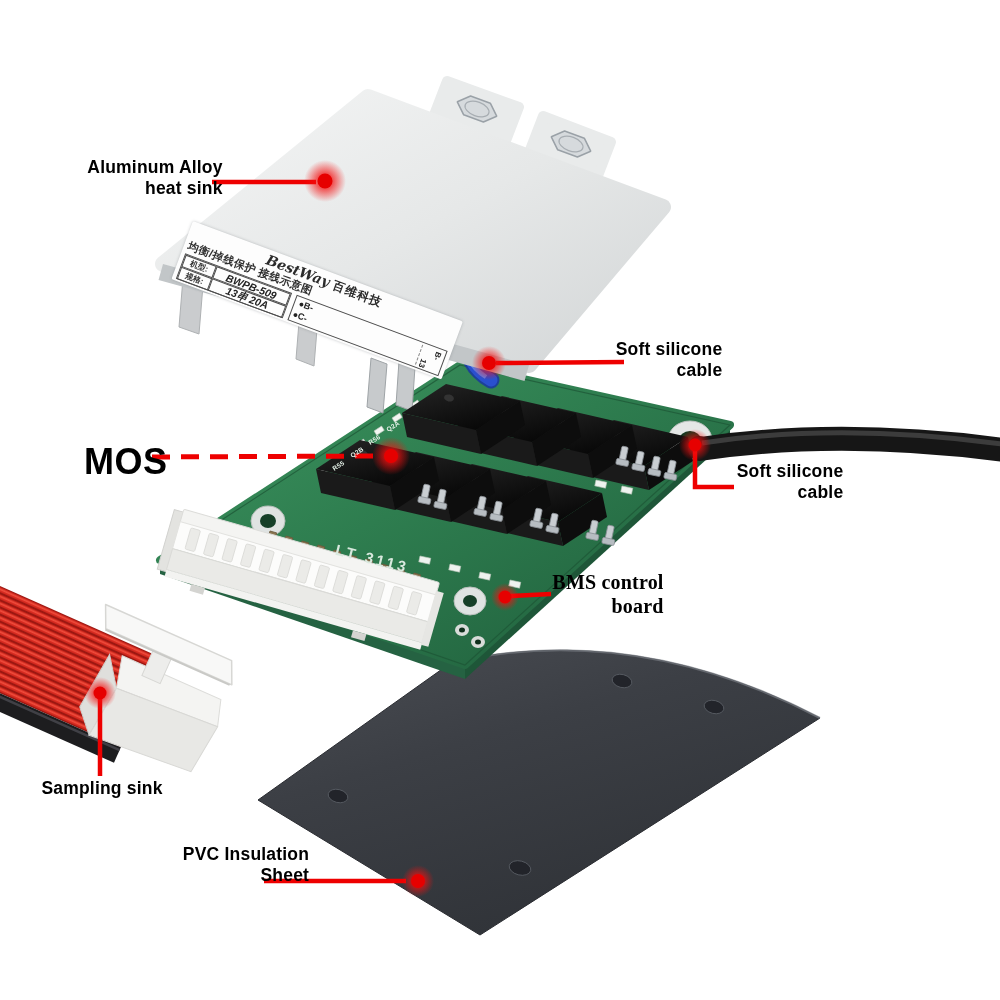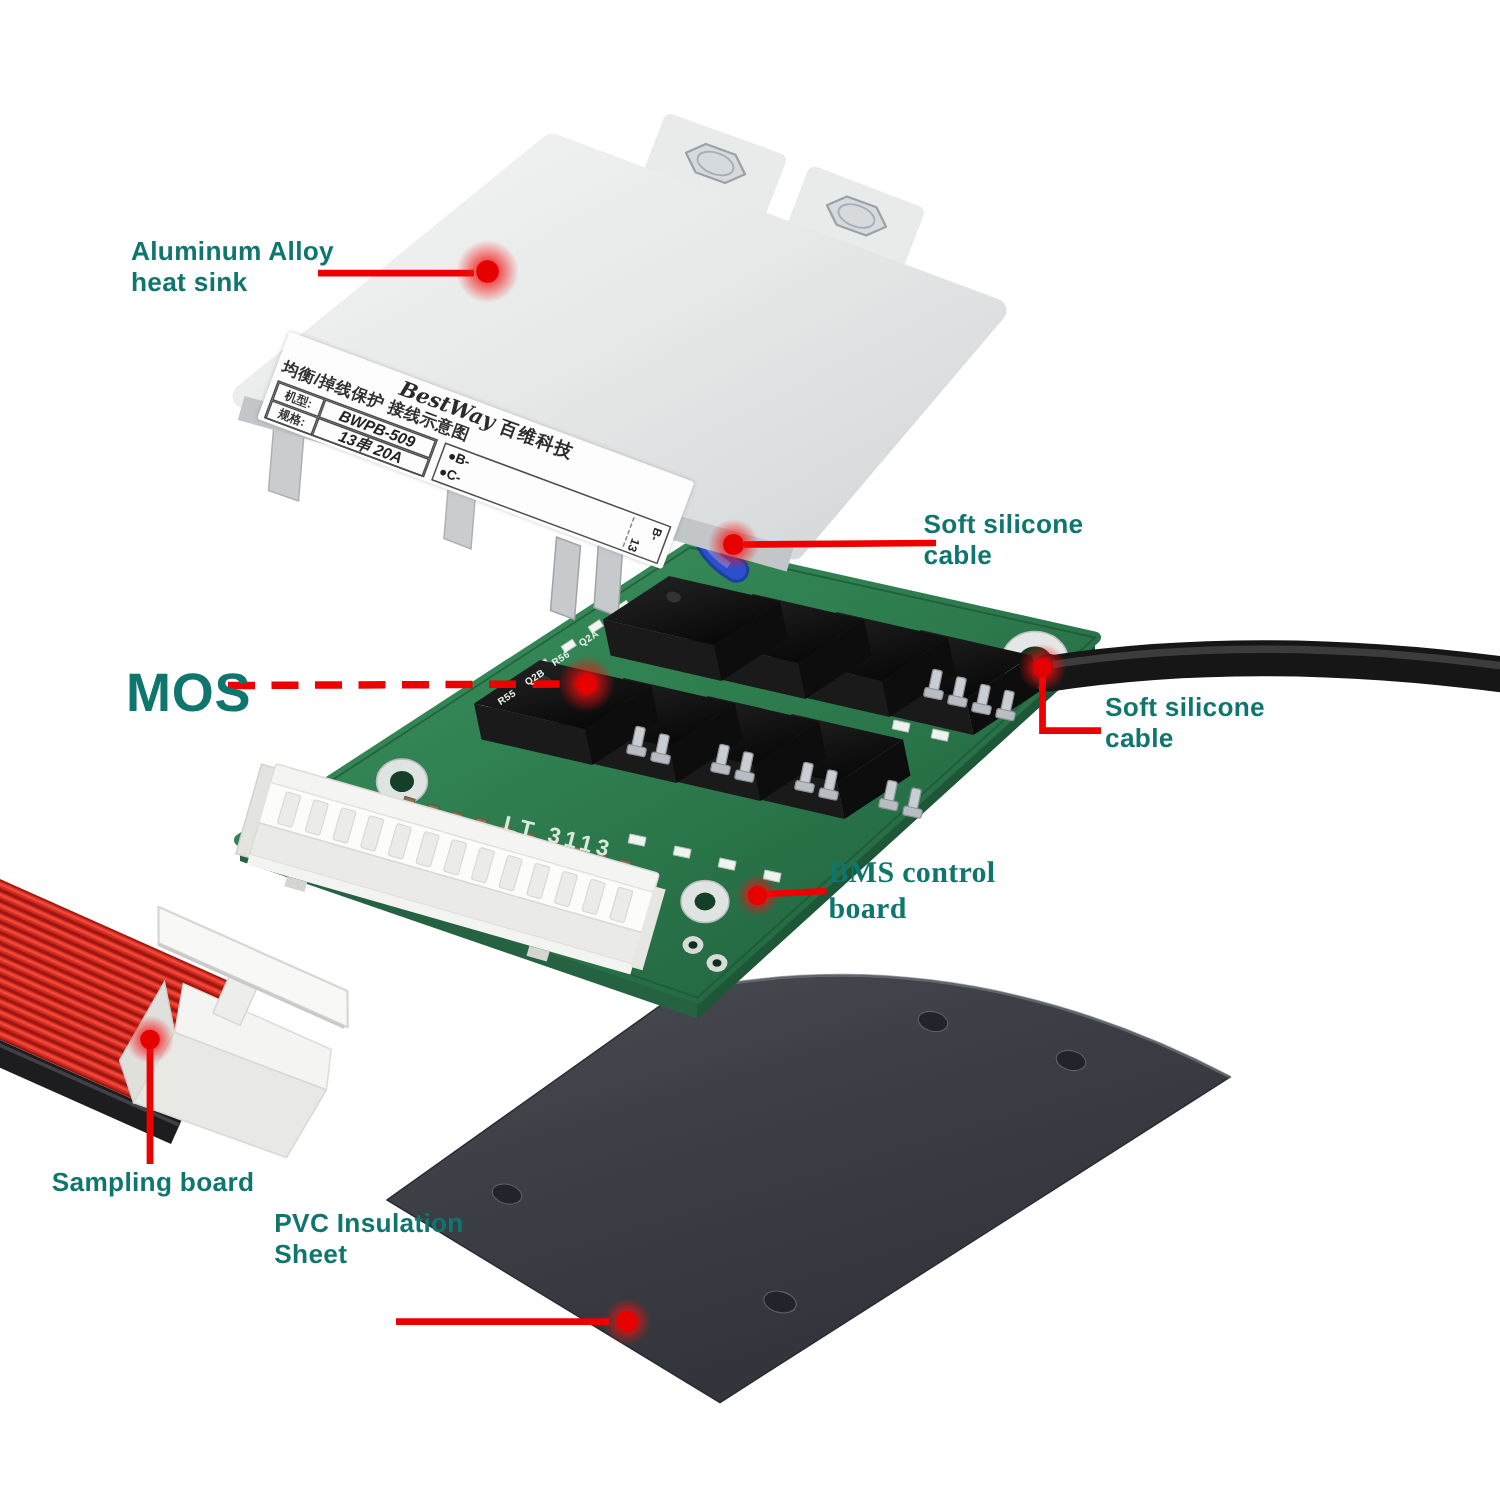--- a/index.html
+++ b/index.html
@@ -4,23 +4,23 @@
 <style>
   html,body{margin:0;padding:0;}
   body{
     width:1000px;height:1000px;position:relative;background:#ffffff;
     font-family:"Liberation Sans",sans-serif;overflow:hidden;
   }
   #scene{position:absolute;left:0;top:0;z-index:1;}
   
   .co{
     position:absolute;z-index:3;transform:translateX(-50%);
-    text-align:left;white-space:pre-line;
+    text-align:right;white-space:pre-line;
     font:bold 17.5px/1.22 "Liberation Sans",sans-serif;
-    color:#0f766e;letter-spacing:.2px;
+    color:#000000;letter-spacing:.2px;
   }
   .co-mos{transform:none;font-size:36px;letter-spacing:.5px;}
   .co-bms{font-size:20px;font-family:Liberation Serif, serif;}
   
   .hs-label{
     position:absolute;left:193px;top:221px;width:288px;height:62px;z-index:2;
     background:#fdfdfd;border-radius:2px;
     transform:rotate(20.4deg);transform-origin:0 0;
     box-shadow:0 0 3px rgba(90,95,100,.35);
     padding:1px 4px;box-sizing:border-box;color:#333;
@@ -406,15 +406,15 @@
 
 <div class="co" style="left:155px;top:157px">Aluminum Alloy
 heat sink</div>
 <div class="co" style="left:669px;top:339px">Soft silicone
 cable</div>
 <div class="co co-mos" style="left:84px;top:440px">MOS</div>
 <div class="co" style="left:790px;top:461px">Soft silicone
 cable</div>
 <div class="co co-bms" style="left:608px;top:570px">BMS control
 board</div>
-<div class="co" style="left:102px;top:778px">Sampling board</div>
-<div class="co" style="left:246px;top:805px">PVC Insulation
+<div class="co" style="left:102px;top:778px">Sampling sink</div>
+<div class="co" style="left:246px;top:844px">PVC Insulation
 Sheet</div>
 
 </body></html>

